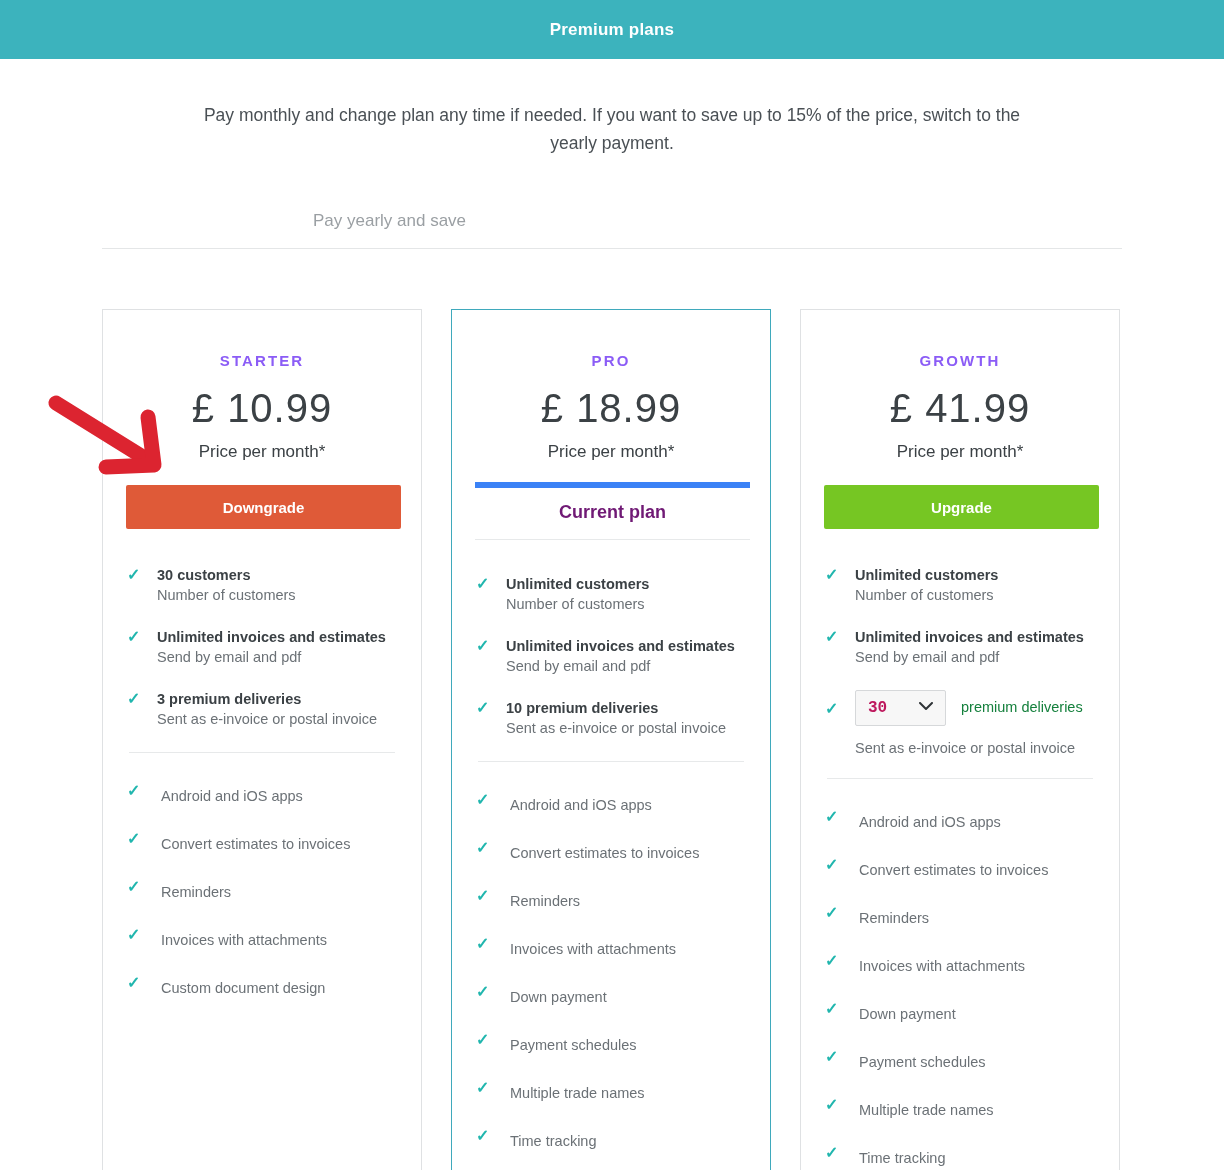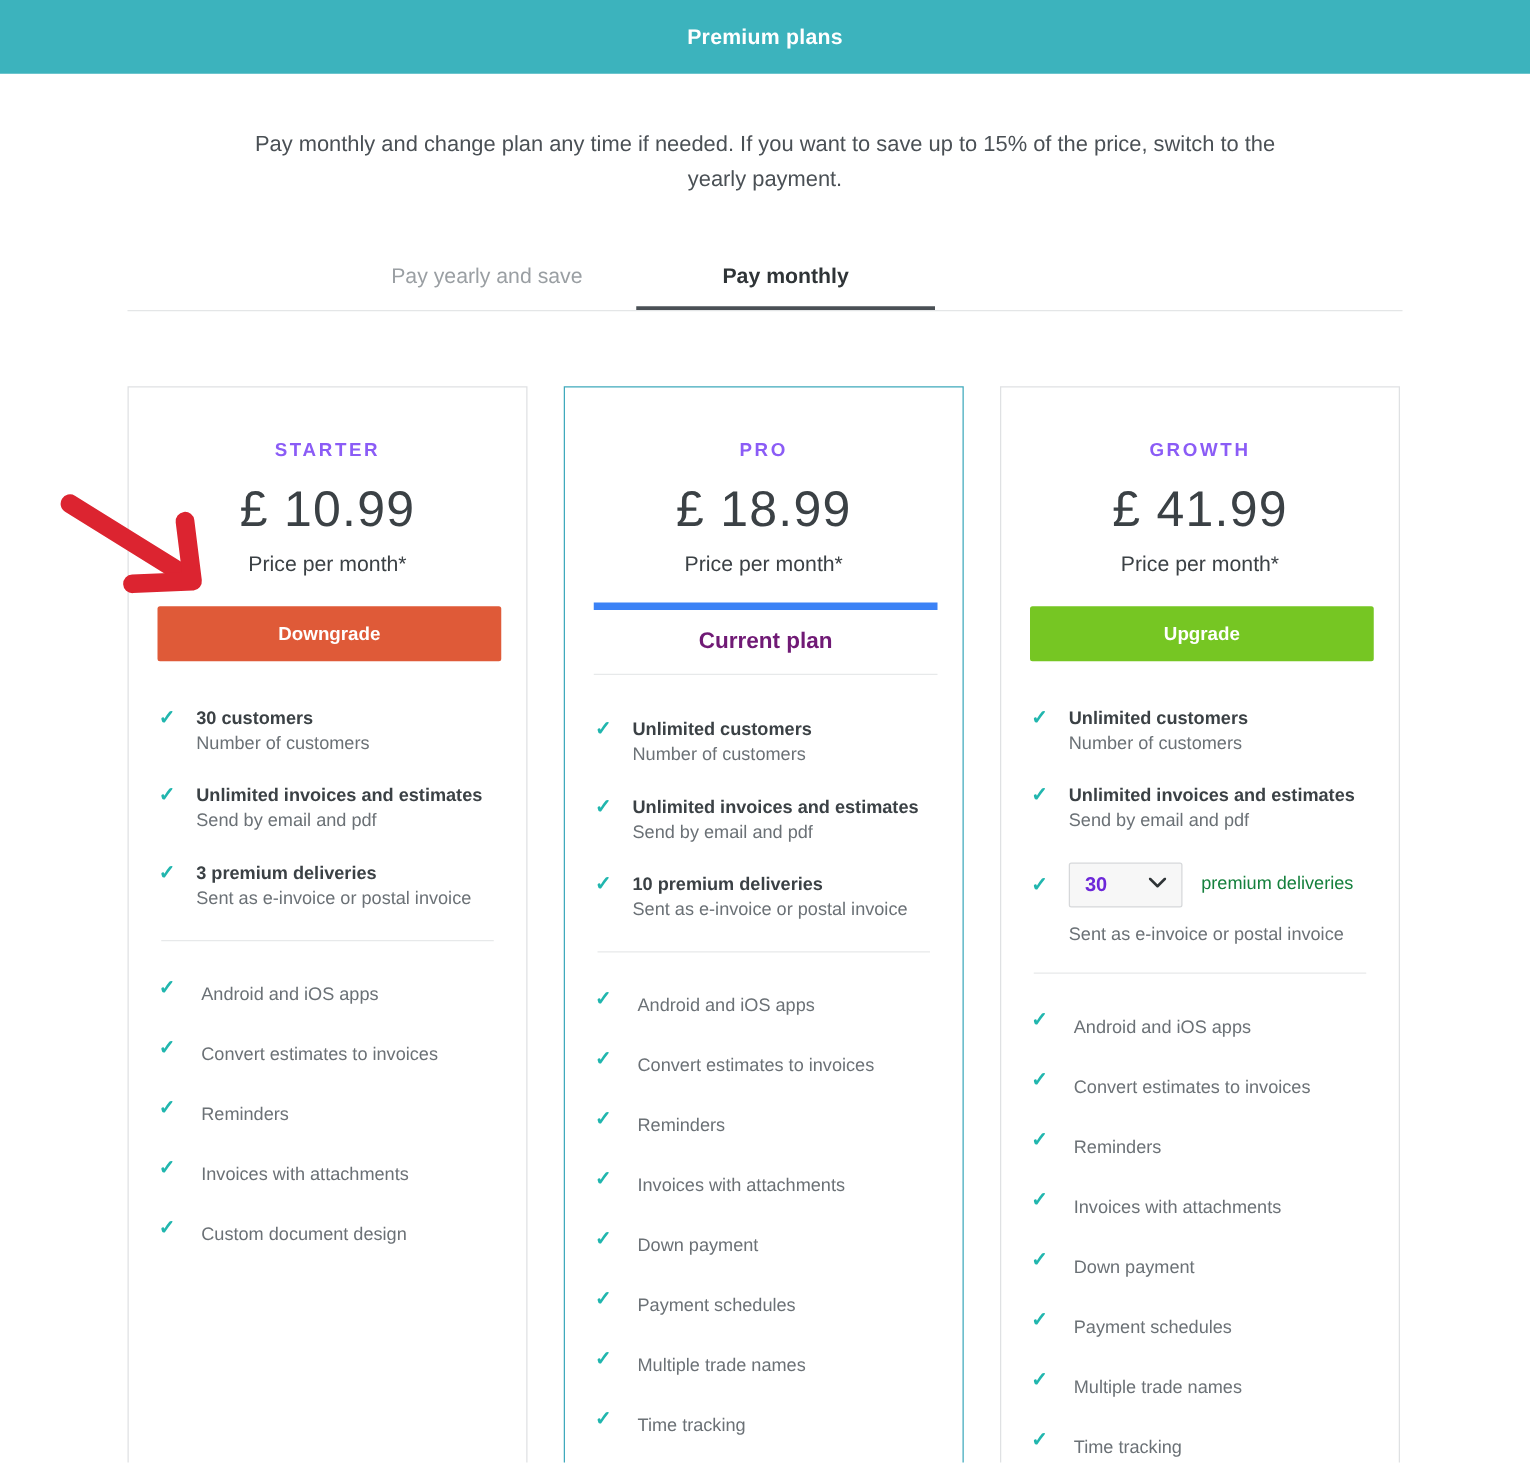--- a/index.html
+++ b/index.html
@@ -199,24 +199,24 @@
     align-items: flex-start;
     margin-bottom: 4px;
   }
   .select-row .check { padding-top: 10px; }
   .deliv-select {
     width: 91px;
     height: 36px;
     background: #f7f7f7;
     border: 1px solid #d6d8da;
     border-radius: 2px;
-    font-family: Liberation Sans, sans-serif;
+    font-family: Liberation Mono, monospace;
     font-size: 16px;
     font-weight: 700;
-    color: #6d28d9;
+    color: #be185d;
     padding-left: 12px;
     cursor: pointer;
     -webkit-appearance: none;
     appearance: none;
   }
   .select-shell { position: relative; }
   .select-chevron {
     position: absolute;
     right: 13px;
     top: 12px;
@@ -252,21 +252,20 @@
 <div class="topbar">
   <div class="topbar-title">Premium plans</div>
 </div>
 
 <div class="intro">
   <p class="subhead">Pay monthly and change plan any time if needed. If you want to save up to 15% of the price, switch to the yearly payment.</p>
 </div>
 
 <div class="tabs-wrap">
   <button class="tab">Pay yearly and save</button>
-  <button class="tab active">Pay monthly</button>
 </div>
 
 <div class="cards">
 
   <svg class="annot-arrow" viewBox="0 0 130 90">
     <g stroke="#dc2430" stroke-width="15" fill="none" stroke-linecap="round" stroke-linejoin="round">
       <line x1="12" y1="12" x2="107" y2="71"></line>
       <polyline points="104,26 110,74 62,76"></polyline>
     </g>
   </svg>

